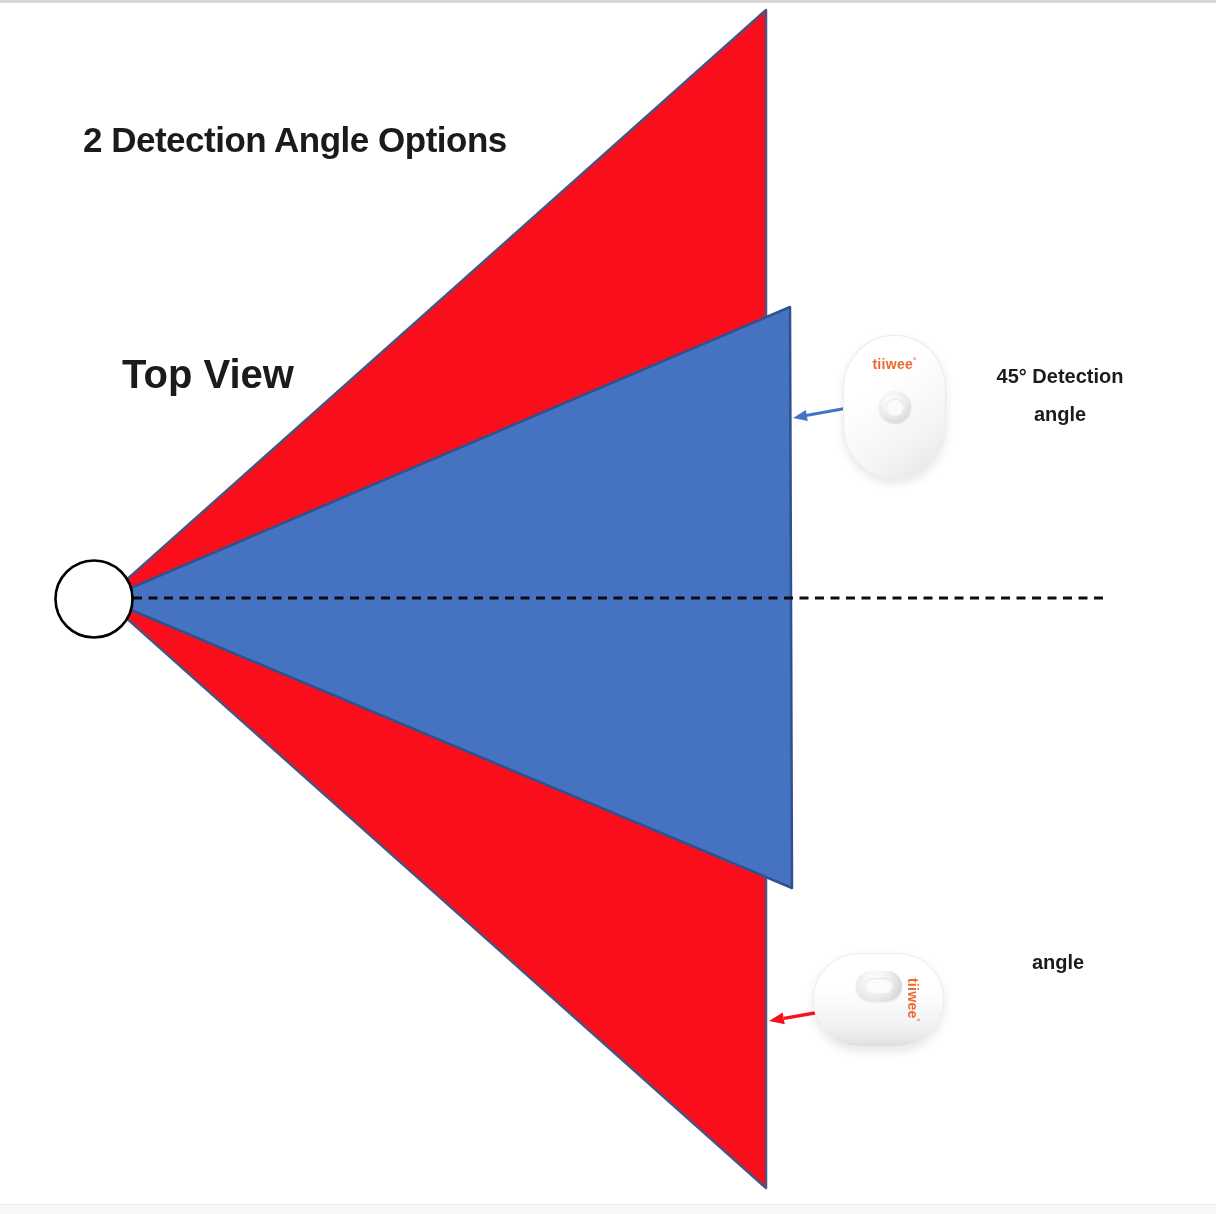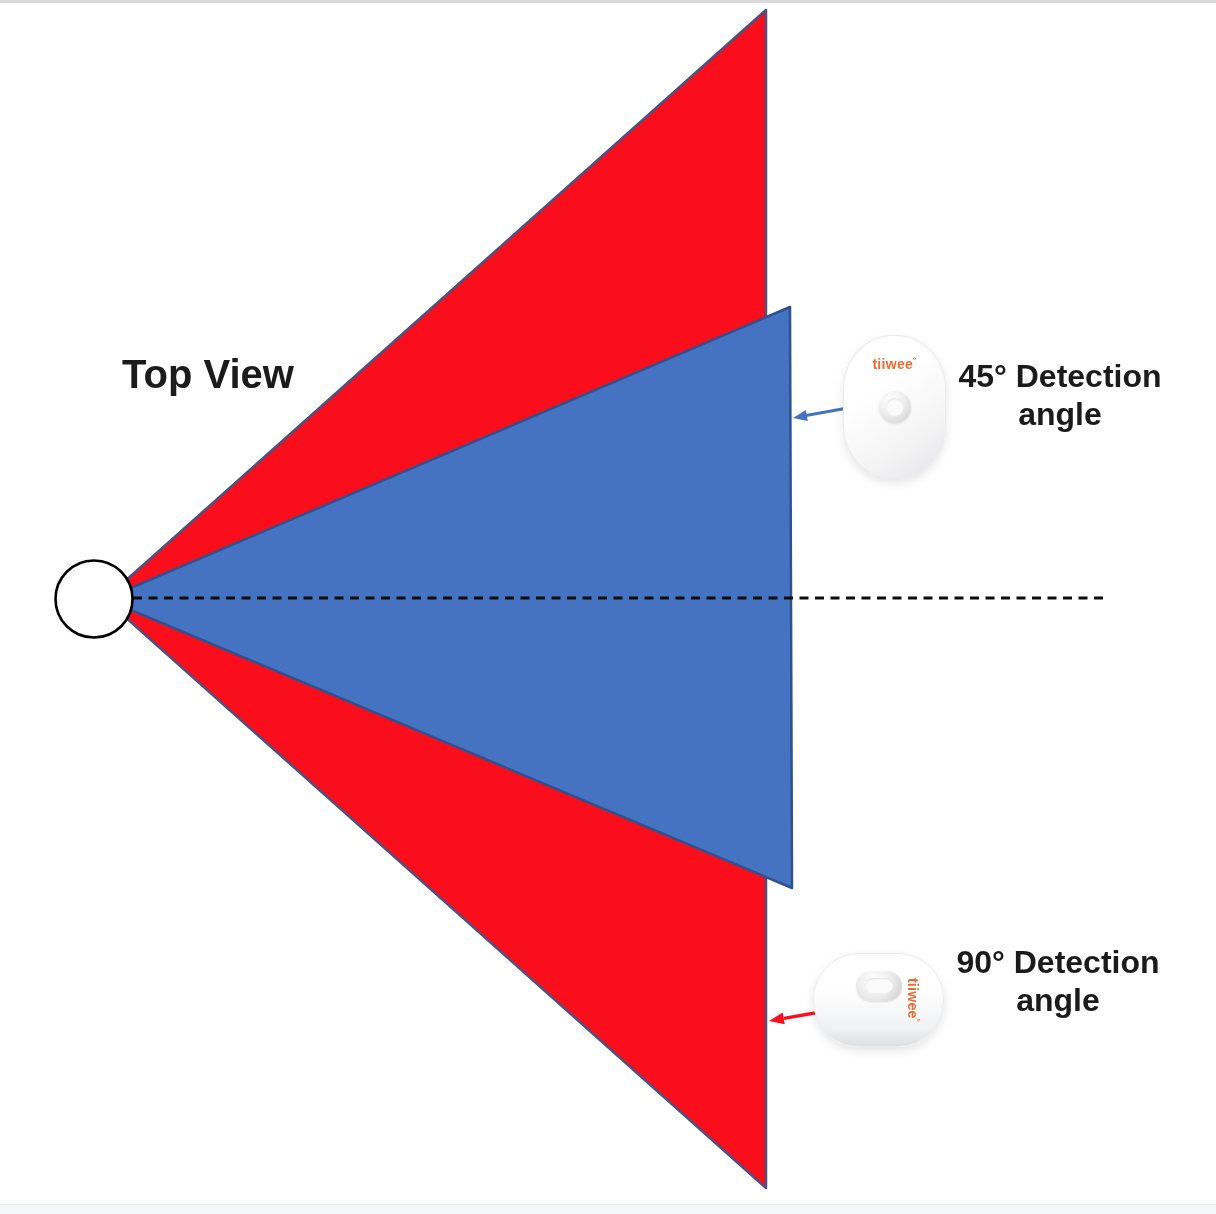--- a/index.html
+++ b/index.html
@@ -33,21 +33,21 @@
     position:absolute;left:83px;top:120px;
     font-size:35px;font-weight:bold;letter-spacing:-0.5px;
     white-space:nowrap;
   }
   .view-label{
     position:absolute;left:122px;top:352px;
     font-size:40px;font-weight:bold;white-space:nowrap;
   }
   .angle-label{
     position:absolute;width:240px;text-align:center;
-    font-size:32px;font-weight:bold;line-height:38px;
+    font-size:20px;font-weight:bold;line-height:38px;
   }
   .angle-label.l45{left:940px;top:357px;}
   .angle-label.l90{left:938px;top:943px;}
 
   .device{
     position:absolute;
     box-shadow:0 4px 10px rgba(0,0,0,0.10);
   }
   .device.v{
     left:843px;top:335px;width:101px;height:142px;
@@ -104,20 +104,21 @@
     <g>
       <line class="arrow45-line" x1="870" y1="404" x2="806" y2="415.5"></line>
       <polygon class="arrow45-head" points="793,418 805.8,410.1 807.8,420.9"></polygon>
     </g>
     <g>
       <line class="arrow90-line" x1="843" y1="1008" x2="784" y2="1018.4"></line>
       <polygon class="arrow90-head" points="769,1021 782.7,1012.5 784.8,1024.3"></polygon>
     </g>
   </svg>
 
+  <div class="title">2 Detection Angle Options</div>
   <div class="view-label">Top View</div>
 
   <div class="device v">
     <span class="brand"><span>tiiwee</span><sup>°</sup></span>
     <span class="lens-round">
       <span class="inner"></span>
     </span>
   </div>
 
   <div class="angle-label l45">
@@ -126,19 +127,18 @@
   </div>
 
   <div class="device h">
     <span class="brand"><span>tiiwee</span><sup>°</sup></span>
     <span class="lens-pill">
       <span class="inner"></span>
     </span>
   </div>
 
   <div class="angle-label l90">
-    <div>90° Detection</div>
     <div>angle</div>
   </div>
 
   <div class="edge-bottom"></div>
 
 </div>
 
 </body></html>

